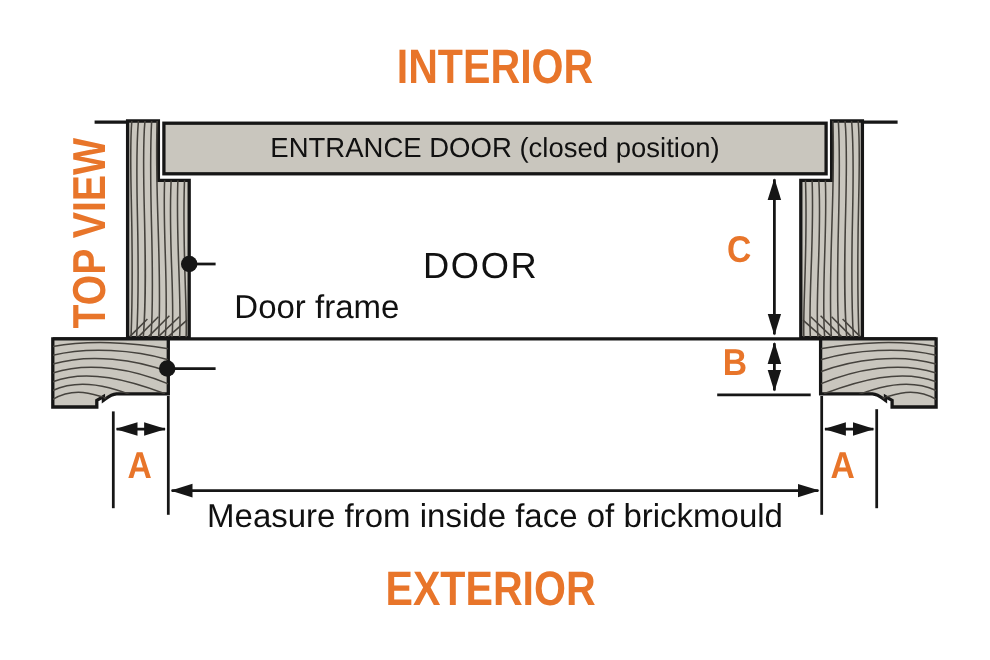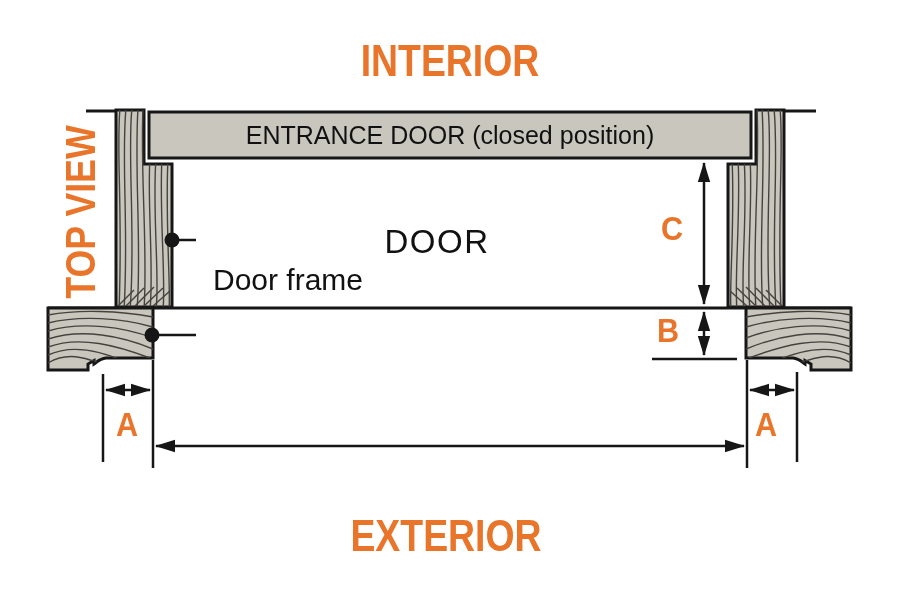--- a/index.html
+++ b/index.html
@@ -175,16 +175,17 @@
 
   <div class="lbl dim" style="left:672px;top:228px;">C</div>
 
   <div class="lbl dim" style="left:668px;top:330px;">B</div>
 
   <div class="lbl dim" style="left:127px;top:424px;">A</div>
 
   <div class="lbl dim" style="left:766px;top:424px;">A</div>
 
 
+  <div class="lbl blk30 ctr" style="left:450px;top:470px;">Measure from inside face of brickmould</div>
 
   <div class="lbl hdr" style="left:446px;top:536px;">EXTERIOR</div>
 
 </div>
 
 </body></html>

